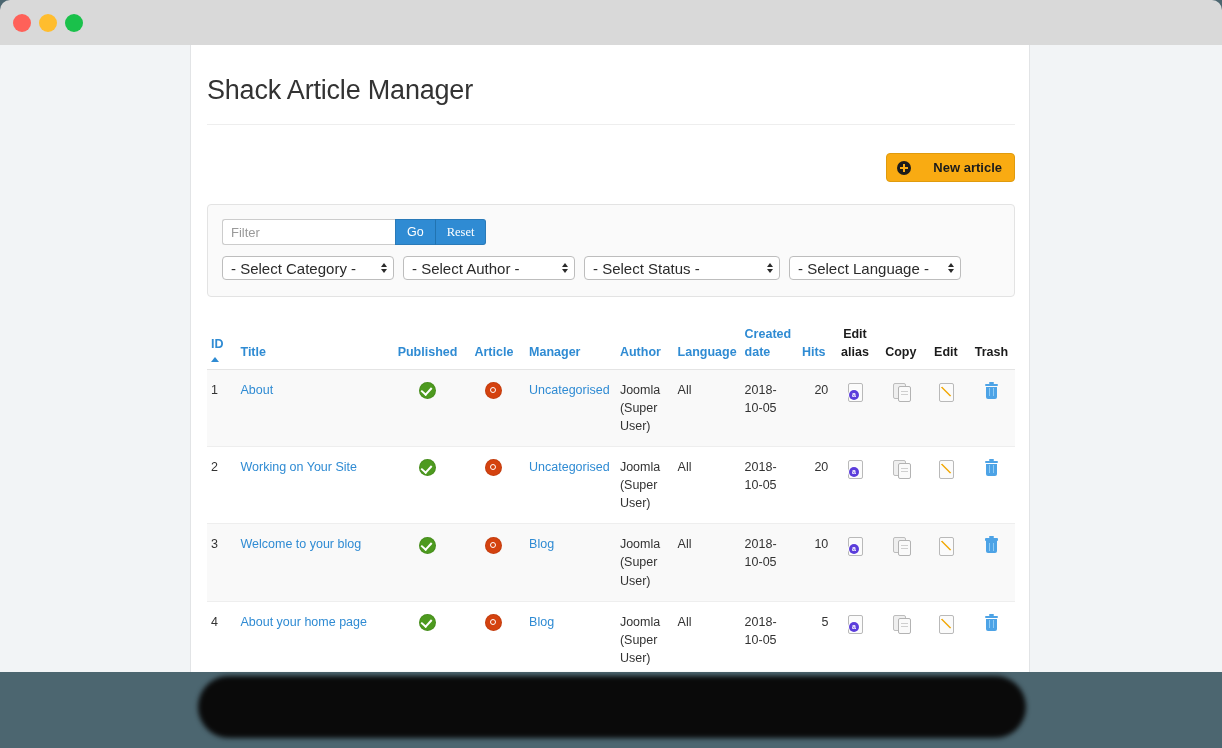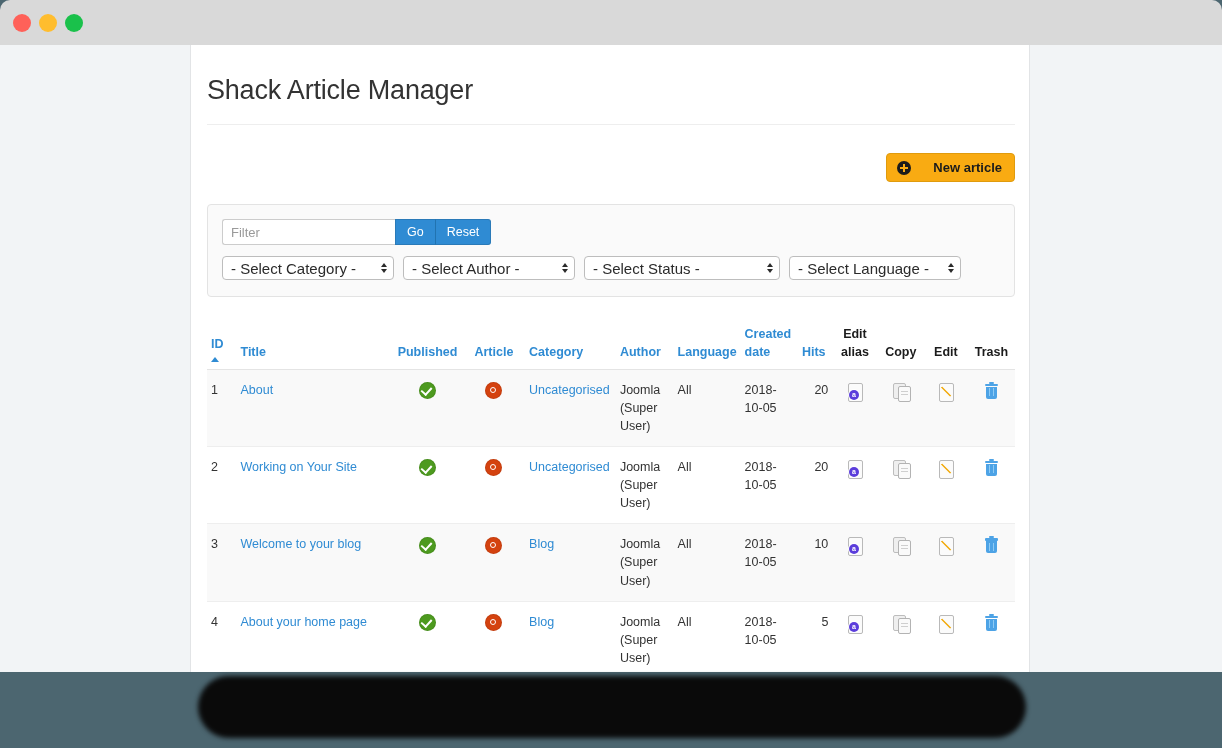--- a/index.html
+++ b/index.html
@@ -77,21 +77,21 @@
     padding:8px 8px;font-size:13px;color:#555;outline:none;
     font-family:inherit;background:#fff;
   }
   .filter-input::placeholder{color:#9a9a9a;}
   .btn-go,.btn-reset{
     height:26px;box-sizing:border-box;border:1px solid #2a7ab8;
     background:#2f8bd3;color:#ffffff;font-size:12.5px;
     padding:0 11px;cursor:pointer;font-family:inherit;line-height:24px;
   }
   .btn-go{border-radius:0;border-right:1px solid #2173b0;}
-  .btn-reset{border-radius:0 3px 3px 0;border-left:none;}
+  .btn-reset{border-radius:0 3px 3px 0;border-left:none;font-family:Liberation Serif, serif;}
 
   .filter-row2{display:flex;gap:9px;margin-top:11px;}
   .sel{
     position:relative;height:24px;box-sizing:border-box;
     border:1px solid #bdbdbd;border-radius:4px;background:#fff;
     font-size:15px;color:#2b2b2b;display:flex;align-items:center;
     padding:0 20px 0 8px;cursor:pointer;
   }
   .sel-cat{width:172px;}
   .sel-auth{width:172px;}
@@ -294,21 +294,21 @@
             <th class="c-title">
               <a class="lnk">Title</a>
             </th>
             <th class="c-pub ctr">
               <a class="lnk">Published</a>
             </th>
             <th class="c-feat ctr">
               <a class="lnk">Article</a>
             </th>
             <th class="c-cat">
-              <a class="lnk">Category</a>
+              <a class="lnk">Manager</a>
             </th>
             <th class="c-auth">
               <a class="lnk">Author</a>
             </th>
             <th class="c-lang">
               <a class="lnk">Language</a>
             </th>
             <th class="c-date">
               <a class="lnk">Created date</a>
             </th>

